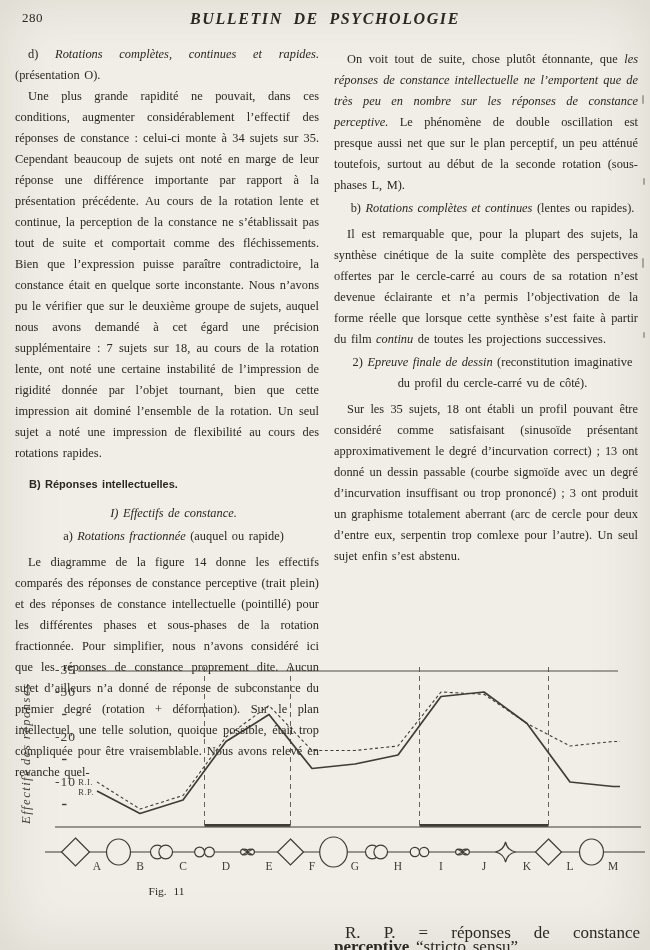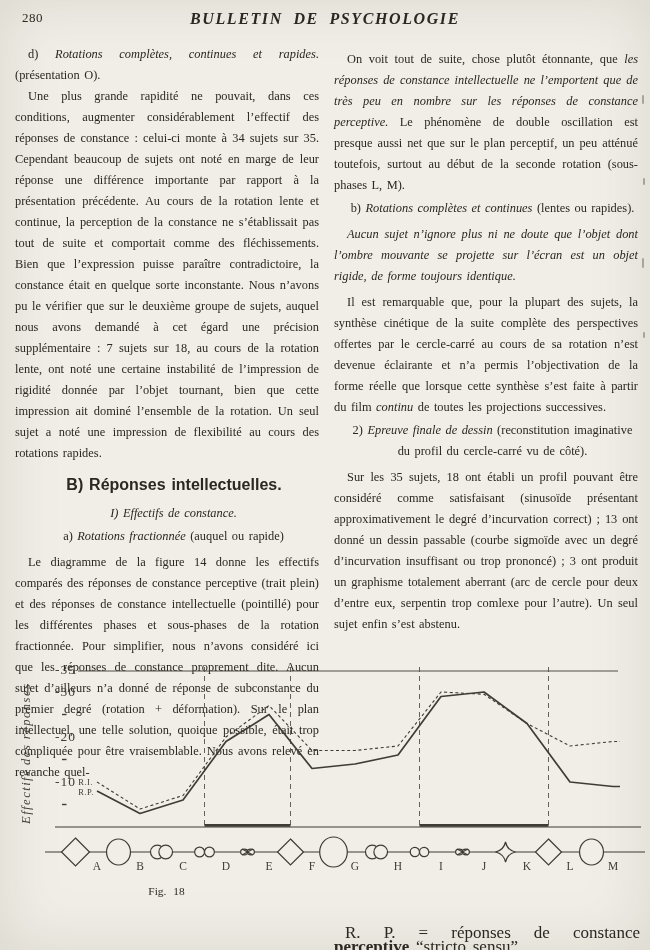--- a/index.html
+++ b/index.html
@@ -13,22 +13,22 @@
   .hdr{position:absolute;top:8px;left:0;width:650px;height:22px;}
   .pagenum{position:absolute;left:22px;top:2px;font-size:13px;letter-spacing:.5px;}
   .jtitle{position:absolute;left:0;right:0;top:2px;text-align:center;
           font-weight:bold;font-style:italic;font-size:16px;letter-spacing:1.6px;word-spacing:5px;}
   .col{position:absolute;top:44px;width:304px;font-size:12.4px;line-height:21px;word-spacing:1.4px;}
   .col-left{left:15px;}
   .col-right{left:334px;}
   .para{margin:0;text-align:justify;}
   .ind{text-indent:13px;}
   .gap{margin-top:5px;}
-  .hdB{font-family:"Liberation Sans","DejaVu Sans",sans-serif;font-weight:bold;font-size:16px;
-       margin:10px 0 8px 0;padding-left:14px;text-align:center;}
+  .hdB{font-family:"Liberation Sans","DejaVu Sans",sans-serif;font-weight:bold;font-size:11px;
+       margin:10px 0 8px 0;padding-left:14px;text-align:left;}
   .sub{padding-left:13px;margin:2px 0;text-align:center;}
   .it{font-style:italic;}
   .bd{font-weight:bold;}
   .figure{position:absolute;top:658px;left:0;width:650px;height:224px;text-align:right;}
   .cap-left{position:absolute;left:15px;top:885px;width:303px;font-size:11.4px;line-height:13.6px;}
   .cap-right{position:absolute;left:334px;top:926px;width:306px;font-size:17px;line-height:13.6px;}
   .figlabel{text-align:center;margin:0 0 1px 0;word-spacing:4px;}
   .figcap{margin:0;text-align:justify;text-indent:11px;word-spacing:1px;}
   .legend-p{margin:0;text-align:justify;text-indent:11px;word-spacing:2.5px;}
   .artifact{position:absolute;width:2px;background:#5a554c;opacity:.45;border-radius:1px;}
@@ -47,21 +47,20 @@
       <p class="para ind"><span>d) </span><span class="it">Rotations complètes, continues et rapides.</span><span> (présentation O).</span></p>
       <p class="para ind"><span>Une plus grande rapidité ne pouvait, dans ces conditions, augmenter considérablement l’effectif des réponses de constance : celui-ci monte à 34 sujets sur 35. Cependant beaucoup de sujets ont noté en marge de leur réponse une différence importante par rapport à la présentation précédente. Au cours de la rotation lente et continue, la perception de la constance ne s’établissait pas tout de suite et comportait comme des fléchissements. Bien que l’expression puisse paraître contradictoire, la constance était en quelque sorte inconstante. Nous n’avons pu le vérifier que sur le deuxième groupe de sujets, auquel nous avons demandé à cet égard une précision supplémentaire : 7 sujets sur 18, au cours de la rotation lente, ont noté une certaine instabilité de l’impression de rigidité donnée par l’objet tournant, bien que cette impression ait dominé l’ensemble de la rotation. Un seul sujet a noté une impression de flexibilité au cours des rotations rapides.</span></p>
       <p class="para hdB"><span>B) Réponses intellectuelles.</span></p>
       <p class="para sub"><span class="it">I) Effectifs de constance.</span></p>
       <p class="para sub"><span>a) </span><span class="it">Rotations fractionnée</span><span> (auquel ou rapide)</span></p>
       <p class="para ind gap"><span>Le diagramme de la figure 14 donne les effectifs comparés des réponses de constance perceptive (trait plein) et des réponses de constance intellectuelle (pointillé) pour les différentes phases et sous-phases de la rotation fractionnée. Pour simplifier, nous n’avons considéré ici que les réponses de constance proprement dite. Aucun sujet d’ailleurs n’a donné de réponse de subconstance du premier degré (rotation + déformation). Sur le plan intellectuel, une telle solution, quoique possible, était trop compliquée pour être vraisemblable. Nous avons relevé en revanche quel-</span></p>
     </div>
   <div class="col col-right" id="col-right">
       <p class="para ind gap"><span>On voit tout de suite, chose plutôt étonnante, que </span><span class="it">les réponses de constance intellectuelle ne l’emportent que de très peu en nombre sur les réponses de constance perceptive.</span><span> Le phénomène de double oscillation est presque aussi net que sur le plan perceptif, un peu atténué toutefois, surtout au début de la seconde rotation (sous-phases L, M).</span></p>
       <p class="para sub gap"><span>b) </span><span class="it">Rotations complètes et continues</span><span> (lentes ou rapides).</span></p>
-      <p class="para ind gap"><span class="it">Aucun sujet n’ignore plus ni ne doute que l’objet dont l’ombre mouvante se projette sur l’écran est un objet rigide, de forme toujours identique.</span></p>
       <p class="para ind gap"><span>Il est remarquable que, pour la plupart des sujets, la synthèse cinétique de la suite complète des perspectives offertes par le cercle-carré au cours de sa rotation n’est devenue éclairante et n’a permis l’objectivation de la forme réelle que lorsque cette synthèse s’est faite à partir du film </span><span class="it">continu</span><span> de toutes les projections successives.</span></p>
       <p class="para sub gap"><span>2) </span><span class="it">Epreuve finale de dessin</span><span> (reconstitution imaginative du profil du cercle-carré vu de côté).</span></p>
       <p class="para ind gap"><span>Sur les 35 sujets, 18 ont établi un profil pouvant être considéré comme satisfaisant (sinusoïde présentant approximativement le degré d’incurvation correct) ; 13 ont donné un dessin passable (courbe sigmoïde avec un degré d’incurvation insuffisant ou trop prononcé) ; 3 ont produit un graphisme totalement aberrant (arc de cercle pour deux d’entre eux, serpentin trop comlexe pour l’autre). Un seul sujet enfin s’est abstenu.</span></p>
     </div>
 
   <div class="figure">
     <svg id="chart-svg" width="650" height="224" viewBox="0 0 650 224">
         <line x1="78" y1="13" x2="618" y2="13" stroke="#3f3b35" stroke-width="0.9"></line>
         <line x1="55" y1="169" x2="641" y2="169" stroke="#3f3b35" stroke-width="1.1"></line>
         <line x1="204.5" y1="9" x2="204.5" y2="167" stroke="#56514a" stroke-width="0.9" stroke-dasharray="5,4"></line>
@@ -142,21 +141,21 @@
         <text x="398" y="212" font-size="11.5" fill="#3f3b35" text-anchor="middle">H</text>
         <text x="441" y="212" font-size="11.5" fill="#3f3b35" text-anchor="middle">I</text>
         <text x="484" y="212" font-size="11.5" fill="#3f3b35" text-anchor="middle">J</text>
         <text x="527" y="212" font-size="11.5" fill="#3f3b35" text-anchor="middle">K</text>
         <text x="570" y="212" font-size="11.5" fill="#3f3b35" text-anchor="middle">L</text>
         <text x="613" y="212" font-size="11.5" fill="#3f3b35" text-anchor="middle">M</text>
       </svg>
   </div>
 
   <div class="cap-left">
-    <p class="figlabel">Fig. 18</p>
+    <p class="figlabel">Fig. 11</p>
   </div>
   <div class="cap-right" id="legend-block">
       <p class="legend-p"><span>R. P. = réponses de constance </span><span class="bd">perceptive</span><span> “stricto sensu”</span></p>
       <p class="legend-p"><span>R. I. = précision de constance </span><span class="bd">intellectuelle</span><span> “stricto avons”.</span></p>
     </div>
 
   <div class="artifact" style="left:642px;top:95px;height:9px;"></div>
   <div class="artifact" style="left:643px;top:178px;height:7px;"></div>
   <div class="artifact" style="left:642px;top:258px;height:10px;"></div>
   <div class="artifact" style="left:643px;top:332px;height:6px;"></div>

